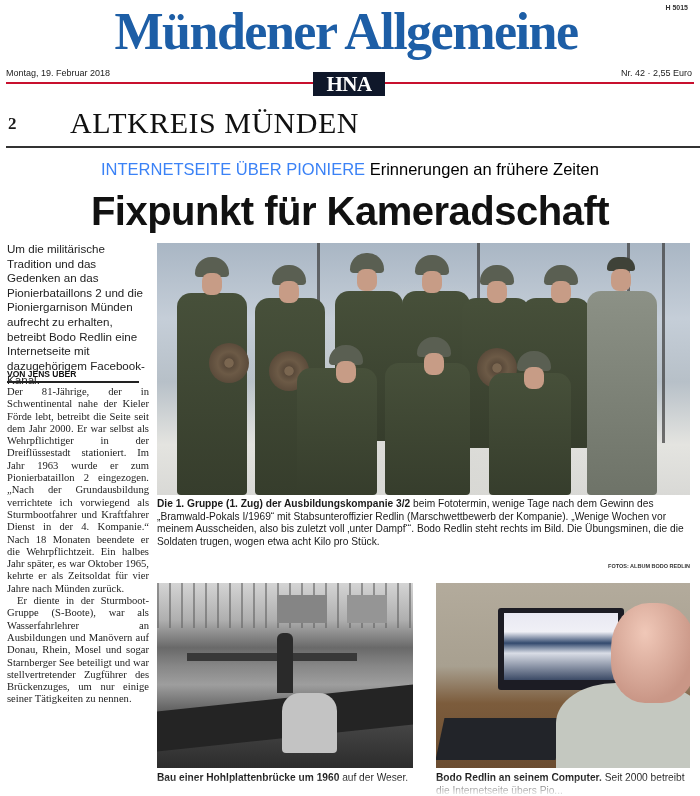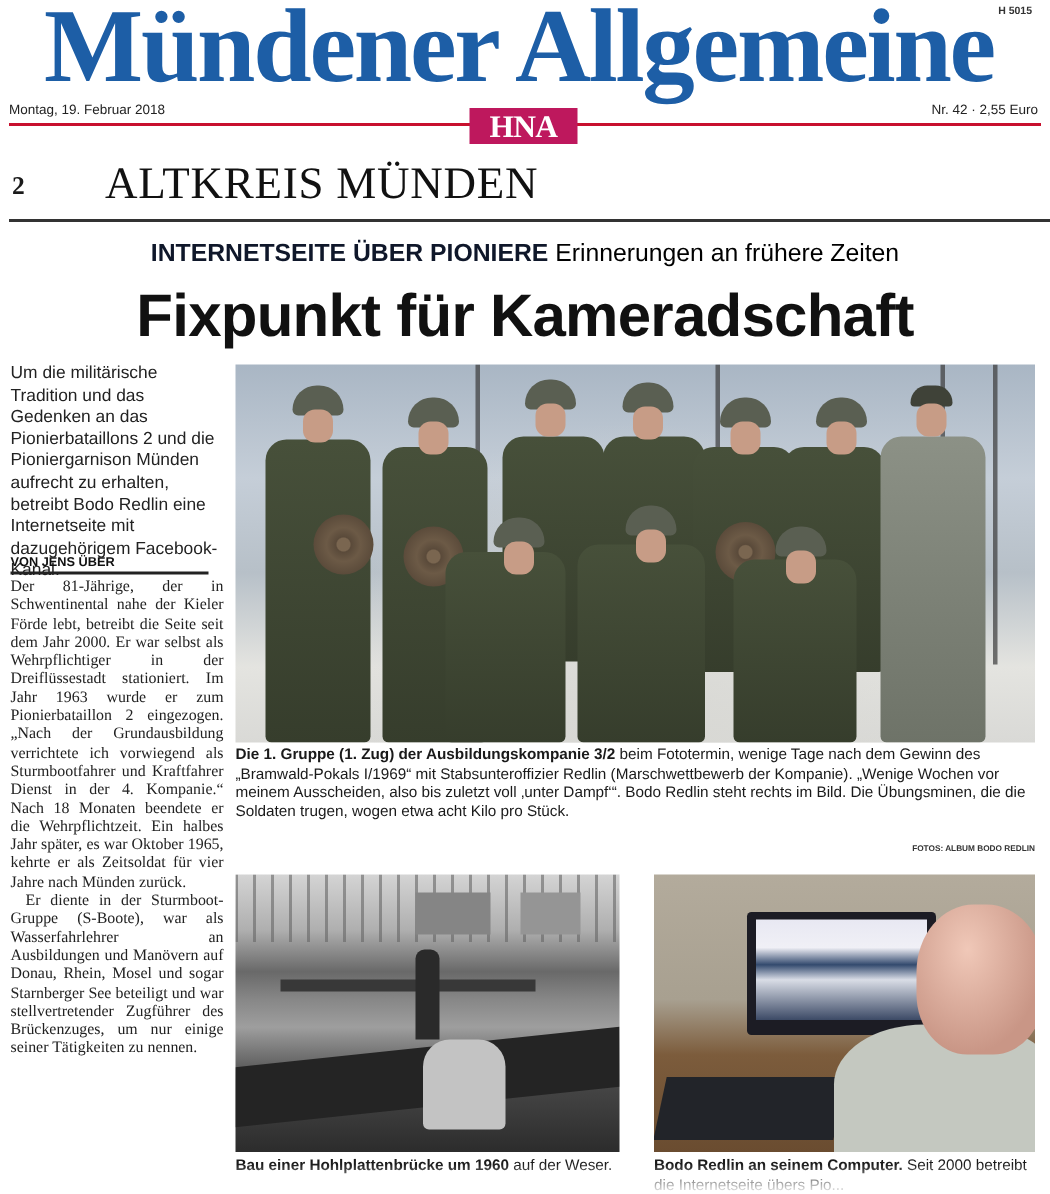--- a/index.html
+++ b/index.html
@@ -3,41 +3,41 @@
   <meta charset="utf-8">
   <style>
     * { margin: 0; padding: 0; box-sizing: border-box; }
     html, body { width: 700px; height: 796px; overflow: hidden; background: #ffffff; }
     body { position: relative; font-family: "Liberation Sans", sans-serif; color: #1a1a1a; }
 
     
     .masthead-title {
       position: absolute; left: 0; top: 0; width: 700px; text-align: center;
       font-family: "Liberation Serif", serif; font-weight: bold;
-      font-size: 70px; line-height: 64px; color: #1d5ea6; letter-spacing: -1.5px;
+      font-size: 52px; line-height: 64px; color: #1d5ea6; letter-spacing: -1.5px;
       padding-right: 8px;
     }
     .issn { position: absolute; right: 12px; top: 4px; font-size: 7px; font-weight: bold; color: #333; }
     .date { position: absolute; left: 6px; top: 68px; font-size: 9px; color: #222; font-family: "Liberation Sans Narrow", "Liberation Sans", sans-serif; }
     .price { position: absolute; right: 8px; top: 68px; font-size: 9px; color: #222; }
     .red-rule { position: absolute; left: 6px; right: 6px; top: 82px; height: 2px; background: #c8102e; }
     .hna-badge {
       position: absolute; left: 313px; top: 72px; width: 72px; height: 24px;
-      background: #be185d; color: #fff; font-family: "Liberation Serif", serif;
+      background: #0f172a; color: #fff; font-family: "Liberation Serif", serif;
       font-weight: bold; font-size: 21px; line-height: 24px; text-align: center; letter-spacing: -0.5px;
     }
 
     
     .page-num { position: absolute; left: 8px; top: 114px; font-family: "Liberation Serif", serif; font-size: 17px; font-weight: bold; }
     .section-title { position: absolute; left: 44px; top: 106px; font-family: "Liberation Serif", serif; font-size: 30px; letter-spacing: 0.5px; color: #111; margin-left: 26px; }
     .section-rule { position: absolute; left: 6px; right: 0; top: 146px; height: 1.5px; background: #333; }
 
     
     .kicker { position: absolute; left: 0; width: 700px; top: 160px; text-align: center; font-size: 16.5px; }
-    .kicker .red { color: #0f172a; font-weight: bold; }
+    .kicker .red { color: #3b82f6; font-weight: normal; }
     .kicker .rest { color: #000000; }
     .headline { position: absolute; left: 0; width: 700px; top: 186px; text-align: center; font-size: 40px; font-weight: bold; color: #111; letter-spacing: -0.5px; line-height: 50px; }
 
     
     .lead { position: absolute; left: 7px; top: 242px; width: 140px; font-size: 11.6px; line-height: 14.6px; color: #222; }
     .byline { position: absolute; left: 7px; top: 369px; font-size: 8.5px; font-weight: bold; color: #111; }
     .byline-rule { position: absolute; left: 7px; width: 132px; top: 381px; height: 1.5px; background: #222; }
     .body-col { position: absolute; left: 7px; top: 386px; width: 142px; font-family: "Liberation Serif", serif; font-size: 10.6px; line-height: 12.3px; text-align: justify; color: #222; hyphens: auto; }
     .body-col p { text-indent: 0; }
     .body-col p + p { text-indent: 10px; }

